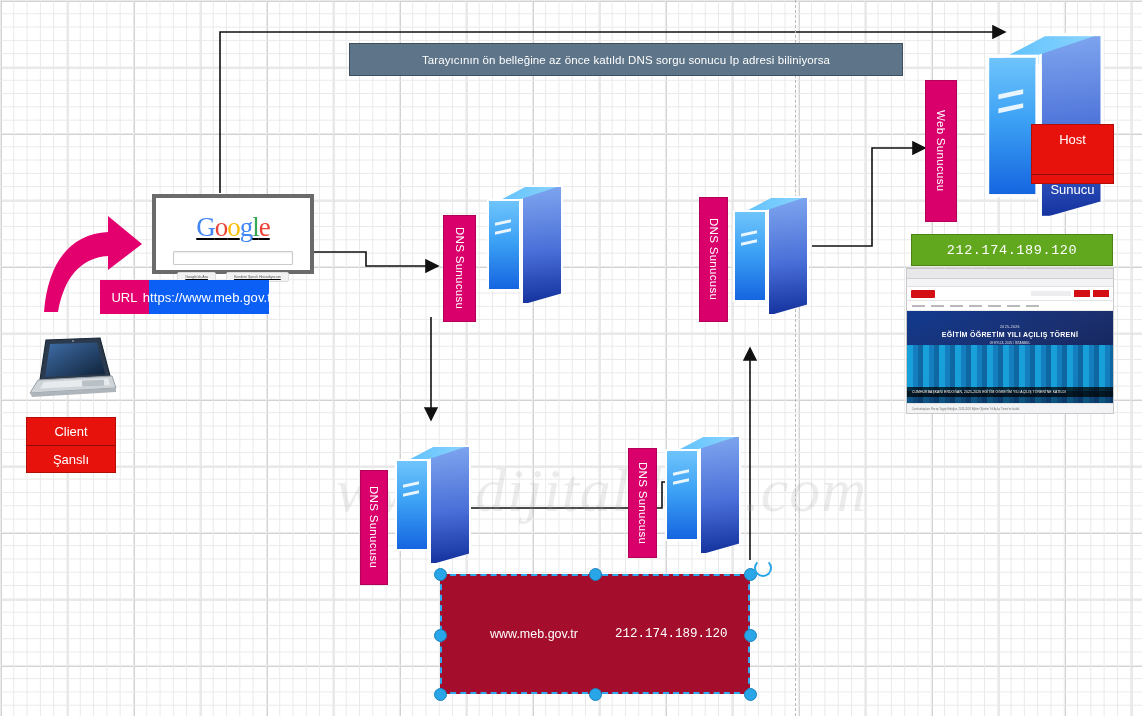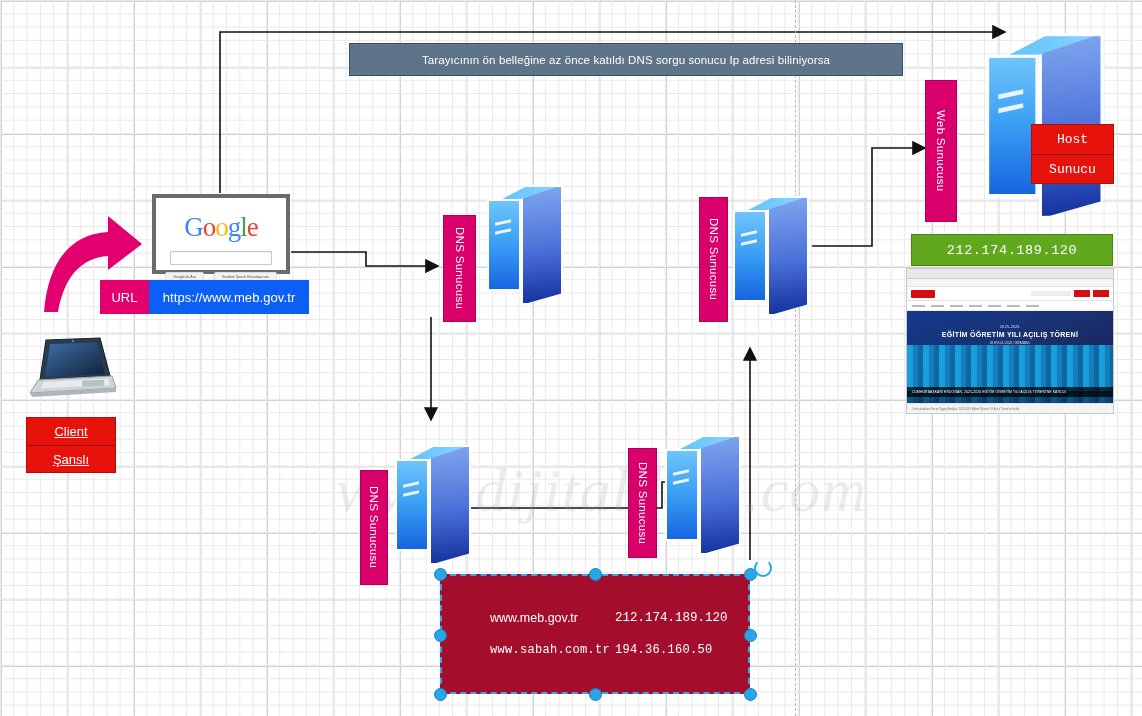--- a/index.html
+++ b/index.html
@@ -175,40 +175,40 @@
       </linearGradient>
         </defs>
       <path d="M14,44 L88,40 L92,52 L6,57 Z" fill="#cfd4d8" stroke="#9aa1a8" stroke-width="1"></path>
       <path d="M20,46 L84,42.5 L86,49 L16,52.5 Z" fill="#e7ebee"></path>
       <rect x="58" y="44.5" width="22" height="6" rx="1" fill="#b9c0c6" transform="rotate(-2 58 44.5)"></rect>
       <path d="M6,57 L92,52 L92,56 L8,61 Z" fill="#aeb5bb"></path>
       <circle cx="49" cy="5" r="1" fill="#8a939c"></circle>
     </svg>
   </div>
 
-  <div class="abs redbox" style="left:26px;top:417px;width:88px;height:54px;text-decoration:underline;">
+  <div class="abs redbox" style="left:26px;top:417px;width:88px;height:54px;">
     <div class="r" style="height:27px;">Client</div>
     <div class="r" style="height:26px;">Şanslı</div>
   </div>
 
   <svg class="abs" style="left:42px;top:212px;" width="105" height="105">
     <path d="M2,100 C6,48 30,22 66,20 L66,4 L100,32 L66,58 L66,44 C38,46 22,66 16,100 Z" fill="#e3006e"></path>
   </svg>
 
-  <div class="abs gbox" style="left:152px;top:194px;width:138px;height:80px;">
+  <div class="abs gbox" style="left:152px;top:194px;width:162px;height:80px;text-decoration:underline;">
     <div class="glogo"><span class="b">G</span><span class="r">o</span><span class="y">o</span><span class="b">g</span><span class="g">l</span><span class="r">e</span></div>
     <div class="gsearch"></div>
     <div class="gbtns">
       <div class="gbtn">Google'da Ara</div>
       <div class="gbtn">Kendimi Şanslı Hissediyorum</div>
     </div>
   </div>
 
   <div class="abs urltag" style="left:100px;top:280px;width:49px;height:34px;">URL</div>
-  <div class="abs urlval" style="left:149px;top:280px;width:160px;height:34px;">https://www.meb.gov.tr</div>
+  <div class="abs urlval" style="left:149px;top:280px;width:120px;height:34px;">https://www.meb.gov.tr</div>
 
   <div class="abs vlabel rot-ccw" style="left:443px;top:215px;width:31px;height:105px;">
       <span>DNS Sunucusu</span>
     </div>
   <div class="server" style="left:487px;top:185px;">
     <div class="top"></div>
       <div class="side"></div>
       <div class="front">
       <div class="slot" style="top:20px;"></div>
         <div class="slot" style="top:29px;"></div>
@@ -256,23 +256,23 @@
     </div>
   <div class="server" style="left:986px;top:33px;transform:scale(1.55);transform-origin:top left;">
     <div class="top"></div>
       <div class="side"></div>
       <div class="front">
       <div class="slot" style="top:22px;"></div>
         <div class="slot" style="top:31px;"></div>
     </div>
   </div>
 
-  <div class="abs redbox" style="left:1031px;top:124px;width:81px;height:58px;font-family:Liberation Mono, monospace;">
+  <div class="abs redbox" style="left:1031px;top:124px;width:81px;height:58px;">
     <div class="r" style="height:29px;">Host</div>
-    <div class="r" style="height:28px;">Sunucu</div>
+    <div class="r" style="height:28px;margin-top:20px;">Sunucu</div>
   </div>
 
   <div class="abs greenbox" style="left:911px;top:234px;width:200px;height:30px;">212.174.189.120</div>
 
   <div class="abs site" style="left:906px;top:268px;width:208px;height:146px;">
     <div class="site-chrome"></div>
     <div class="site-urlbar"></div>
     <div class="site-nav">
       <div style="width:24px;height:8px;background:#d40f14;border-radius:1px;"></div>
       <div style="flex:1"></div>
@@ -300,24 +300,20 @@
     </div>
     <div class="site-sub">Cumhurbaşkanı Recep Tayyip Erdoğan, 2025-2026 Eğitim Öğretim Yılı Açılış Töreni'ne katıldı.</div>
 
   </div>
 
   <div class="abs datashape" style="left:440px;top:574px;width:310px;height:120px;">
     <div class="drow">
       <span class="host">www.meb.gov.tr</span>
       <span style="font-family:'Liberation Mono',monospace;">212.174.189.120</span>
     </div>
-    <div class="drow mono">
-      <span class="host">www.sabah.com.tr</span>
-      <span>194.36.160.50</span>
-    </div>
   </div>
 
   <div class="handle" style="left:434px;top:568px;"></div>
   <div class="handle" style="left:589px;top:568px;"></div>
   <div class="handle" style="left:744px;top:568px;"></div>
   <div class="handle" style="left:434px;top:629px;"></div>
   <div class="handle" style="left:744px;top:629px;"></div>
   <div class="handle" style="left:434px;top:688px;"></div>
   <div class="handle" style="left:589px;top:688px;"></div>
   <div class="handle" style="left:744px;top:688px;"></div>

